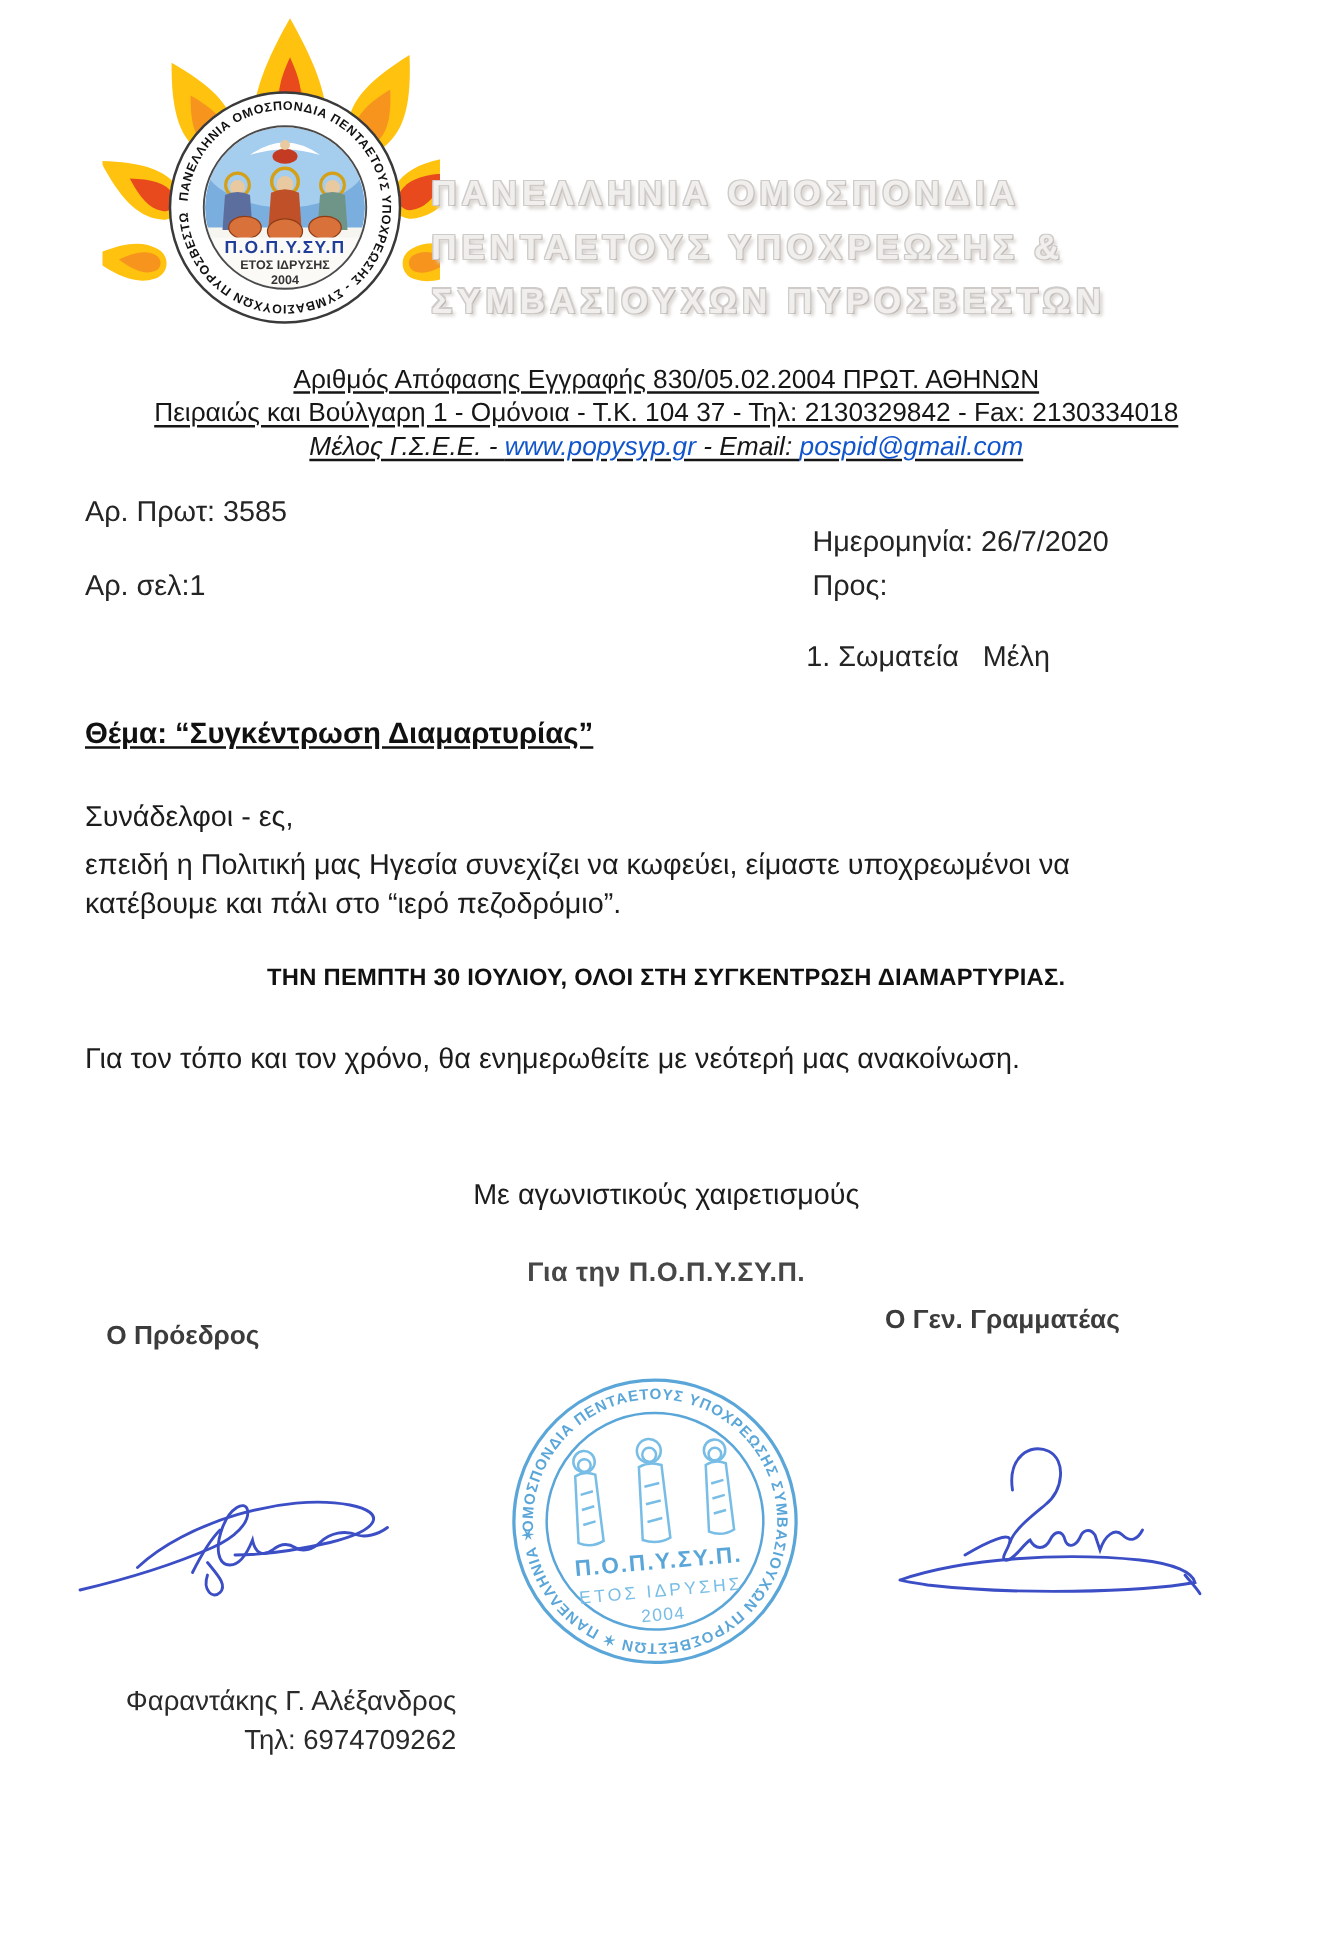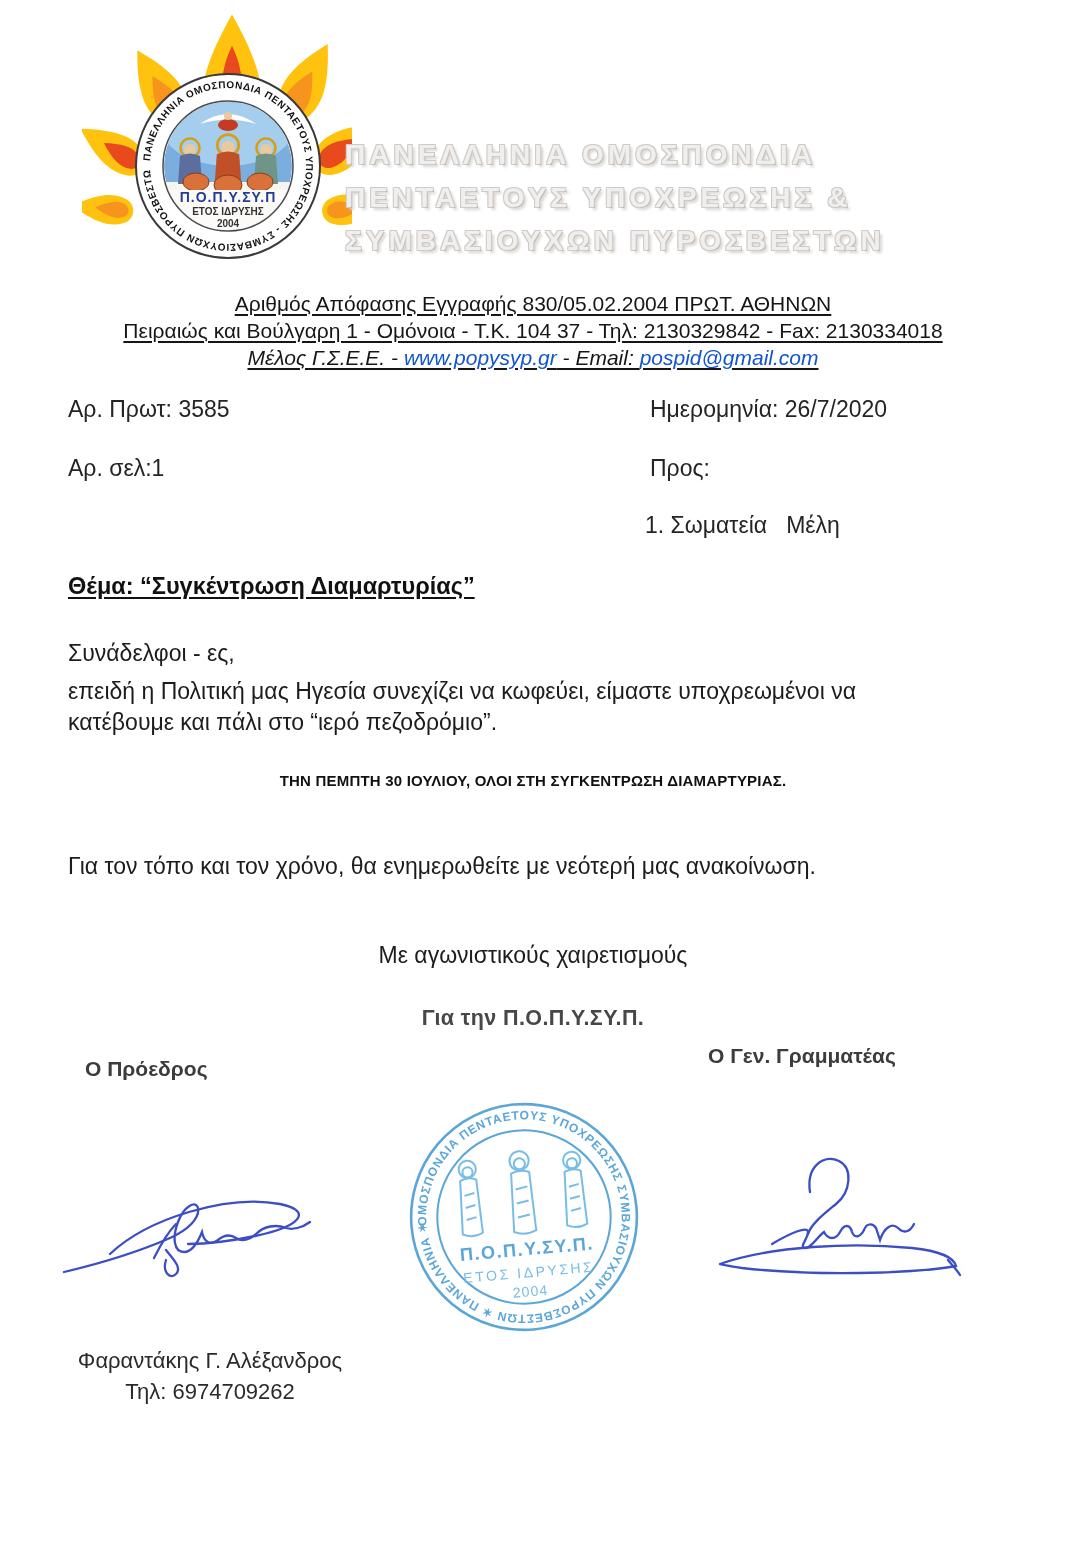--- a/index.html
+++ b/index.html
@@ -18,29 +18,29 @@
     font-family:"Liberation Sans", sans-serif;color:#1f1f1f;overflow:hidden;
   }
   .abs{position:absolute;}
   .ctr{left:0;right:0;text-align:center;}
   .u{text-decoration:underline;text-underline-offset:3px;}
   .contact{font-size:21px;color:#161616;}
   .link{color:var(--link-blue);}
   .meta{font-size:23px;color:#242424;}
   .bodytxt{font-size:23px;line-height:31px;color:#1c1c1c;}
   .subject{font-weight:bold;font-size:23.5px;color:#111;}
-  .announce{font-weight:bold;font-size:15px;color:#111;letter-spacing:.2px;}
+  .announce{font-weight:bold;font-size:19px;color:#111;letter-spacing:.2px;}
   .onbehalf{font-weight:bold;font-size:21.5px;color:#474747;letter-spacing:.4px;}
   .role{font-weight:bold;font-size:21px;color:#3c3c3c;}
   .emboss{
     font-weight:bold;font-size:28px;letter-spacing:4px;line-height:43px;white-space:nowrap;
     color:#f1efed;
     text-shadow:-1px -1px 0 #cfcbc8, 1px -1px 0 #cfcbc8, -1px 1px 0 #cfcbc8, 1px 1px 0 #bdb9b5, 3px 3px 3px #d8d4d0;
   }
-  .names{font-size:22px;line-height:31px;color:#2a2a2a;text-align:center;}
+  .names{font-size:22px;line-height:31px;color:#2a2a2a;text-align:right;}
   .pre{white-space:pre;}
   svg text{font-family:"Liberation Sans", sans-serif;}
 </style>
 </head>
 <body>
 
 <div class="page">
 
   <svg class="abs" style="left:82px;top:6px;" width="270" height="262" viewBox="0 0 270 262">
     <defs>
@@ -126,37 +126,37 @@
     <div>ΣΥΜΒΑΣΙΟΥΧΩΝ ΠΥΡΟΣΒΕΣΤΩΝ</div>
   </div>
 
   <div class="abs ctr contact u" style="top:292px;">Αριθμός Απόφασης Εγγραφής 830/05.02.2004 ΠΡΩΤ. ΑΘΗΝΩΝ</div>
   <div class="abs ctr contact u" style="top:319px;">Πειραιώς και Βούλγαρη 1 - Ομόνοια - Τ.Κ. 104 37 - Τηλ: 2130329842 - Fax: 2130334018</div>
   <div class="abs ctr contact u" style="top:346px;font-style:italic;">
     <span>Μέλος Γ.Σ.Ε.Ε. - </span><span class="link">www.popysyp.gr</span><span> - Email: </span><span class="link">pospid@gmail.com</span>
   </div>
 
   <div class="abs meta" style="left:68px;top:396px;">Αρ. Πρωτ: 3585</div>
-  <div class="abs meta" style="left:650px;top:396px;">Ημερομηνία: 26/7/2020</div>
+  <div class="abs meta" style="left:650px;top:420px;">Ημερομηνία: 26/7/2020</div>
   <div class="abs meta" style="left:68px;top:455px;">Αρ. σελ:1</div>
   <div class="abs meta" style="left:650px;top:455px;">Προς:</div>
   <div class="abs meta pre" style="left:645px;top:512px;">1. Σωματεία   Μέλη</div>
 
   <div class="abs subject u" style="left:68px;top:573px;">Θέμα: “Συγκέντρωση Διαμαρτυρίας”</div>
 
   <div class="abs bodytxt" style="left:68px;top:638px;">Συνάδελφοι - ες,</div>
 
   <div class="abs bodytxt" style="left:68px;top:676px;width:960px;">
     <span style="display:block">επειδή η Πολιτική μας Ηγεσία συνεχίζει να  κωφεύει, είμαστε υποχρεωμένοι να</span>
     <span style="display:block">κατέβουμε και πάλι στο “ιερό πεζοδρόμιο”.</span>
   </div>
 
   <div class="abs ctr announce" style="top:772px;">ΤΗΝ ΠΕΜΠΤΗ 30 ΙΟΥΛΙΟΥ, ΟΛΟΙ ΣΤΗ ΣΥΓΚΕΝΤΡΩΣΗ ΔΙΑΜΑΡΤΥΡΙΑΣ.</div>
 
-  <div class="abs bodytxt" style="left:68px;top:851px;">Για τον τόπο και τον χρόνο, θα ενημερωθείτε με νεότερή μας ανακοίνωση.</div>
+  <div class="abs bodytxt" style="left:68px;top:831px;">Για τον τόπο και τον χρόνο, θα ενημερωθείτε με νεότερή μας ανακοίνωση.</div>
 
   <div class="abs ctr bodytxt" style="top:940px;">Με αγωνιστικούς χαιρετισμούς</div>
   <div class="abs ctr onbehalf" style="top:1006px;">Για την Π.Ο.Π.Υ.ΣΥ.Π.</div>
 
   <div class="abs role" style="left:85px;top:1057px;">Ο Πρόεδρος</div>
   <div class="abs role" style="left:708px;top:1044px;">Ο Γεν. Γραμματέας</div>
 
   <svg class="abs" style="left:393px;top:1086px;transform:rotate(-5deg);opacity:.92;" width="262" height="262" viewBox="0 0 260 260">
     <defs>
       <path id="stampRingPath" d="M 33,130 A 97,97 0 1 1 227,130 A 97,97 0 1 1 33,130"></path>

